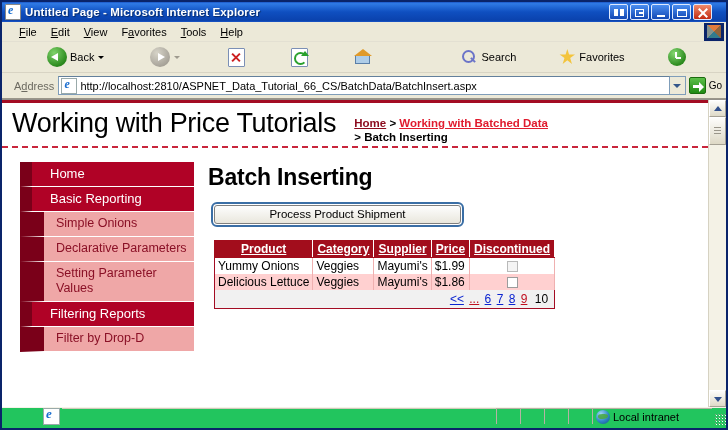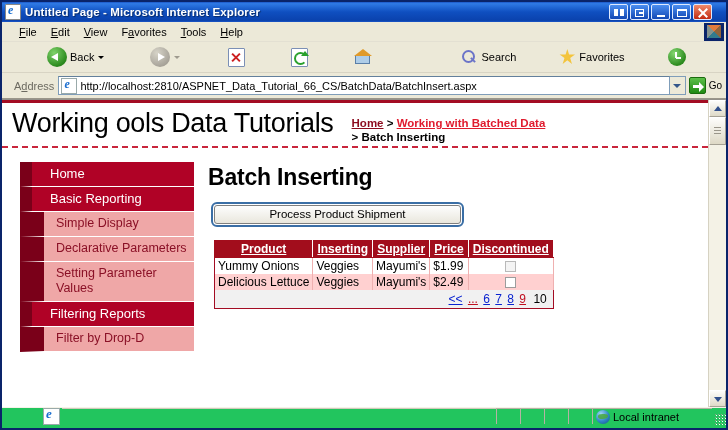--- a/index.html
+++ b/index.html
@@ -462,74 +462,74 @@
       <span class="go-label">Go</span>
     </div>
   </div>
 
   <div class="viewport">
     <div class="page">
 
       <div class="hdr-rule"></div>
 
       <div class="hdr">
-        <h1>Working ools Data Tutorials</h1>
+        <h1>Working with Price Tutorials</h1>
         <div class="crumbs">
           <a class="crumb-home">Home</a>
           <span>&gt;</span>
           <a class="crumb-section">Working with Batched Data</a><br>
           <span>&gt;</span>
           <span class="crumb-current">Batch Inserting</span>
         </div>
       </div>
 
       <div class="body-row">
 
         <div class="side">
           <ul class="nav">
             <li class="nav-top">Home</li>
             <li class="nav-top">Basic Reporting</li>
-            <li class="nav-sub">Simple Display</li>
+            <li class="nav-sub">Simple Onions</li>
             <li class="nav-sub">Declarative Parameters</li>
             <li class="nav-sub">Setting Parameter Values</li>
             <li class="nav-top">Filtering Reports</li>
             <li class="nav-sub clipped">Filter by Drop-D</li>
           </ul>
         </div>
 
         <div class="main">
           <h2>Batch Inserting</h2>
 
           <div class="ship-btn">Process Product Shipment</div>
 
           <table class="grid">
             <thead>
               <tr>
                 <th><a>Product</a></th>
-                <th><a>Inserting</a></th>
+                <th><a>Category</a></th>
                 <th><a>Supplier</a></th>
                 <th><a>Price</a></th>
                 <th><a>Discontinued</a></th>
               </tr>
             </thead>
             <tbody>
               <tr class="r-norm">
                 <td>Yummy Onions</td>
                 <td>Veggies</td>
                 <td>Mayumi's</td>
                 <td>$1.99</td>
                 <td class="c-ctr">
                   <span class="chk dis"></span>
                 </td>
               </tr>
               <tr class="r-alt">
                 <td>Delicious Lettuce</td>
                 <td>Veggies</td>
                 <td>Mayumi's</td>
-                <td>$2.49</td>
+                <td>$1.86</td>
                 <td class="c-ctr">
                   <span class="chk"></span>
                 </td>
               </tr>
               <tr class="pager">
                 <td colspan="5">
                   <a class="pg blue">&lt;&lt;</a>
                   <a class="pg red">...</a>
                   <a class="pg blue">6</a>
                   <a class="pg blue">7</a>

